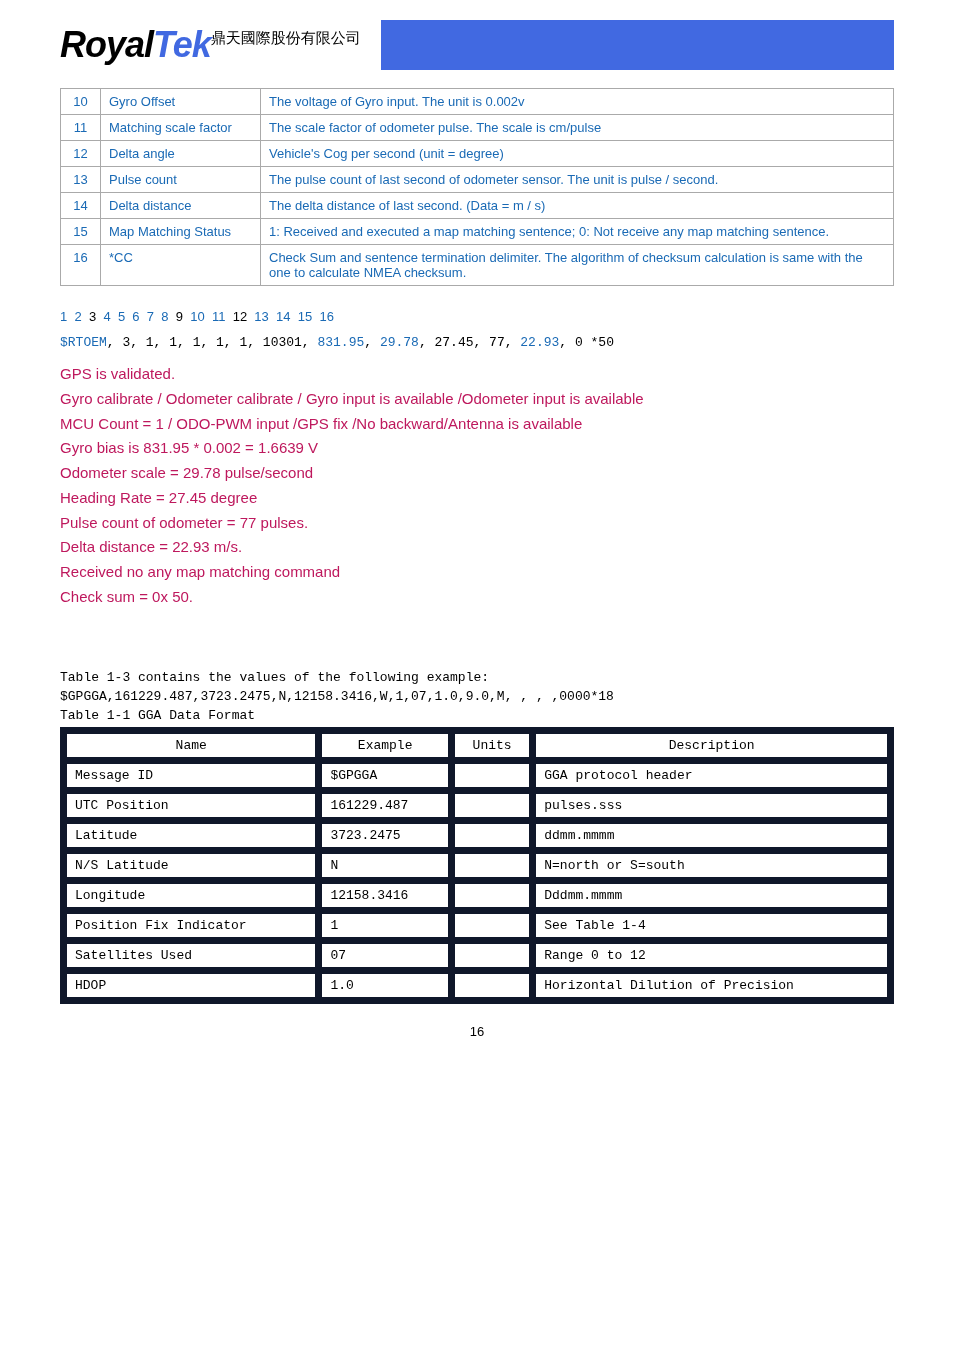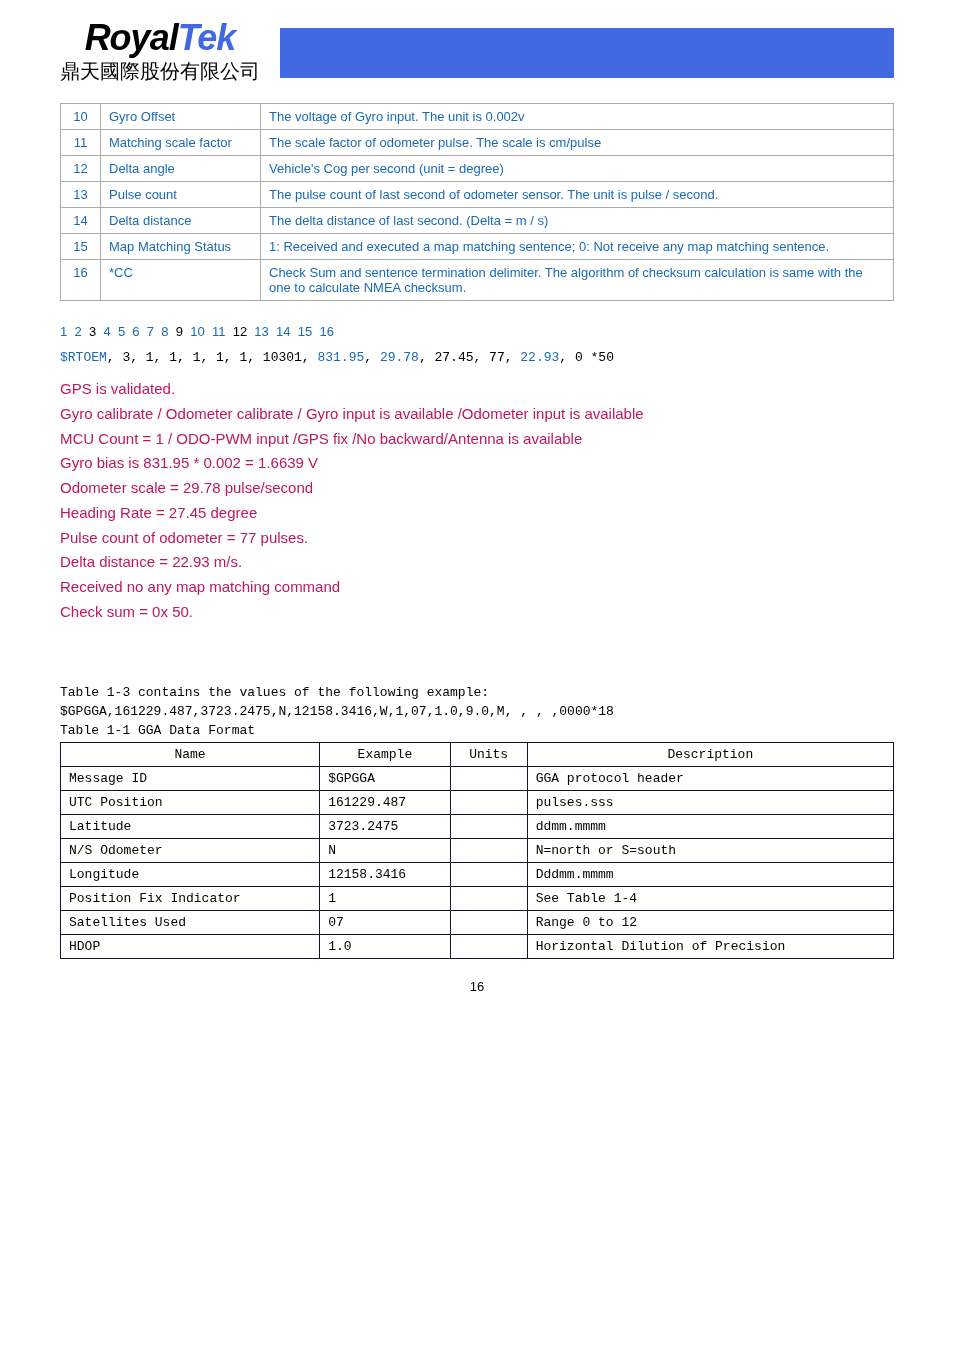--- a/index.html
+++ b/index.html
@@ -12,36 +12,35 @@
       min-height: 1350px;
       padding: 20px 60px;
     }
     .header {
       display: flex;
       align-items: center;
       margin-bottom: 18px;
     }
     .logo-block {
       display: flex;
-      flex-direction: column;
-      align-items: center;
+      flex-direction: row;
     }
     .logo-royal {
       font-size: 36px;
       font-weight: 900;
       font-style: italic;
       color: #000;
       letter-spacing: -1px;
       line-height: 1;
     }
     .logo-tek {
       color: #4169e1;
     }
     .logo-chinese {
-      font-size: 20px;
+      font-size: 15px;
       color: #000;
       font-style: normal;
       font-weight: normal;
       margin-top: 2px;
     }
     .header-banner {
       background: #4169e1;
       height: 50px;
       flex: 1;
       margin-left: 20px;
@@ -107,21 +106,21 @@
       text-align: left;
       font-size: 13px;
       margin-bottom: 4px;
       font-weight: normal;
     }
     .gga-table {
       border-collapse: collapse;
       width: 100%;
     }
     .gga-table td, .gga-table th {
-      border: 1px solid #0f172a;
+      border: 7px solid #0f172a;
       padding: 4px 8px;
       font-size: 13px;
       vertical-align: top;
     }
     .gga-table th {
       font-weight: normal;
       background: #fff;
     }
     
     .page-number {
@@ -161,21 +160,21 @@
     <td>Vehicle's Cog per second (unit = degree)</td>
   </tr>
       <tr>
     <td>13</td>
     <td>Pulse count</td>
     <td>The pulse count of last second of odometer sensor. The unit is pulse / second.</td>
   </tr>
       <tr>
     <td>14</td>
     <td>Delta distance</td>
-    <td>The delta distance of last second. (Delta = m / s)</td>
+    <td>The delta distance of last second. (Data = m / s)</td>
   </tr>
       <tr>
     <td>15</td>
     <td>Map Matching Status</td>
     <td>1: Received and executed a map matching sentence; 0: Not receive any map matching sentence.</td>
   </tr>
       <tr>
     <td>16</td>
     <td>*CC<cr><lf></lf></cr></td>
     <td>Check Sum and sentence termination delimiter. The algorithm of checksum calculation is same with the one to calculate NMEA checksum.</td>
@@ -226,21 +225,21 @@
           <td></td>
           <td>pulses.sss</td>
         </tr>
         <tr>
           <td>Latitude</td>
           <td>3723.2475</td>
           <td></td>
           <td>ddmm.mmmm</td>
         </tr>
         <tr>
-          <td>N/S Odometer</td>
+          <td>N/S Latitude</td>
           <td>N</td>
           <td></td>
           <td>N=north or S=south</td>
         </tr>
         <tr>
           <td>Longitude</td>
           <td>12158.3416</td>
           <td></td>
           <td>Dddmm.mmmm</td>
         </tr>

